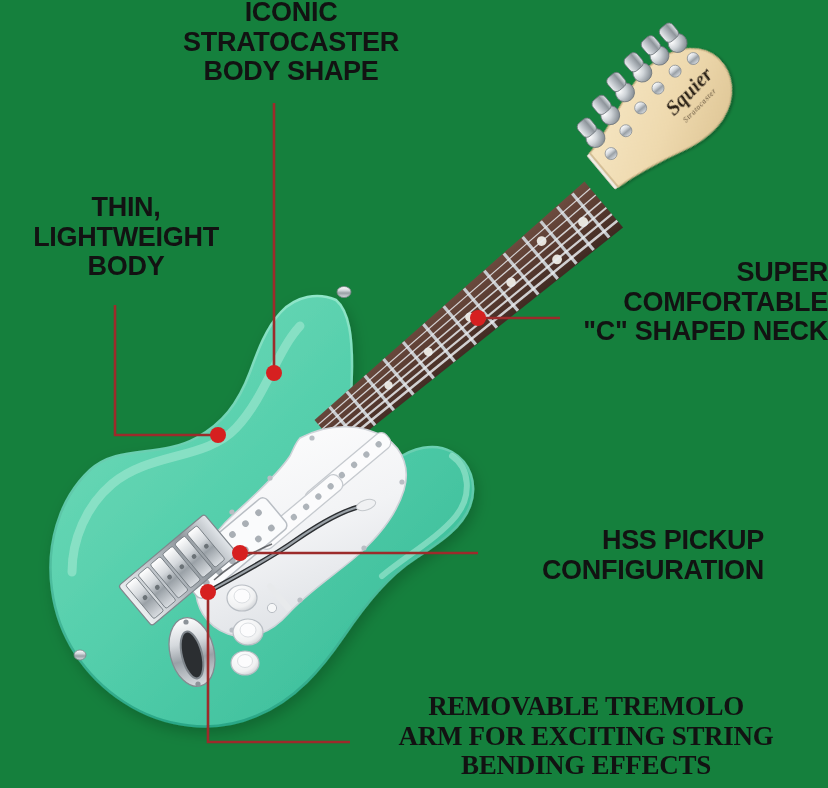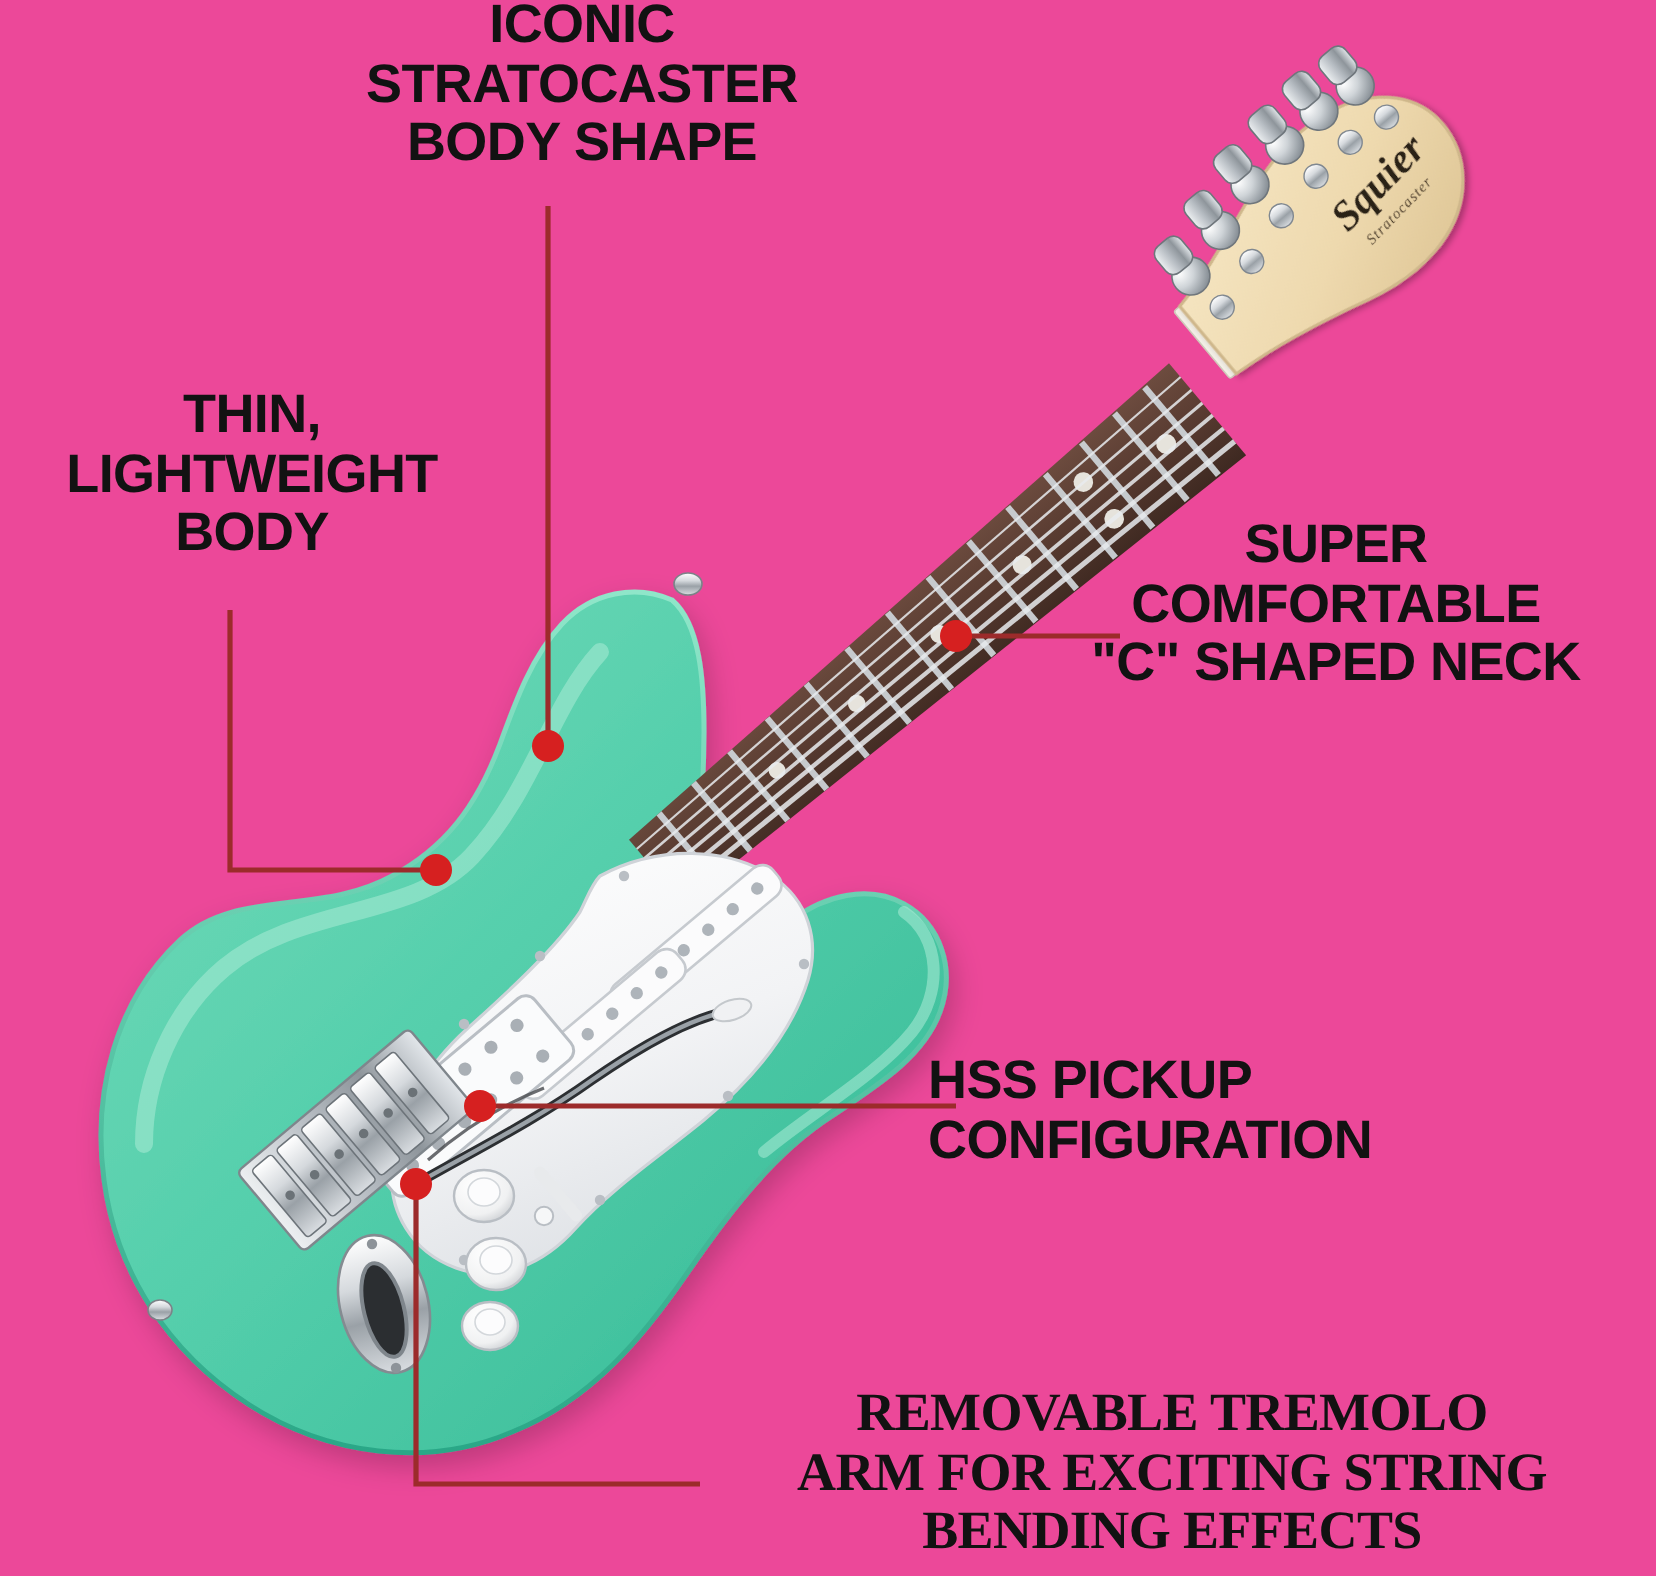--- a/index.html
+++ b/index.html
@@ -1,27 +1,27 @@
 <!DOCTYPE html>
 <html><head>
 <meta charset="utf-8">
 <style>
   html,body{margin:0;padding:0;background:#fff;}
   body{width:828px;height:788px;overflow:hidden;
        font-family:"Liberation Sans","DejaVu Sans",sans-serif;}
-  #stage{position:relative;width:828px;height:788px;background:#ec4899;}
+  #stage{position:relative;width:828px;height:788px;background:#15803d;}
   #art{position:absolute;left:0;top:0;width:828px;height:788px;}
   .callout{position:absolute;text-align:center;color:#121212;
            font-weight:700;font-size:27px;line-height:1.10;
            letter-spacing:-0.3px;white-space:pre-line;
            font-family:"Liberation Sans","DejaVu Sans",sans-serif;}
   .c-iconic{left:116px;top:-2px;width:350px;}
   .c-thin{left:-24px;top:193px;width:300px;}
-  .c-neck{left:508px;top:258px;width:320px;}
-  .c-hss{left:464px;top:526px;width:300px;text-align:left;}
+  .c-neck{left:508px;top:258px;width:320px;text-align:right;}
+  .c-hss{left:464px;top:526px;width:300px;text-align:right;}
   .c-trem{left:344px;top:692px;width:484px;font-family:Liberation Serif, serif;}
 </style>
 </head>
 <body>
 
 <div id="stage">
 
   <svg id="art" viewBox="0 0 828 788">
     <defs>
       <linearGradient id="gBody" x1="0" y1="0" x2="1" y2="1">

